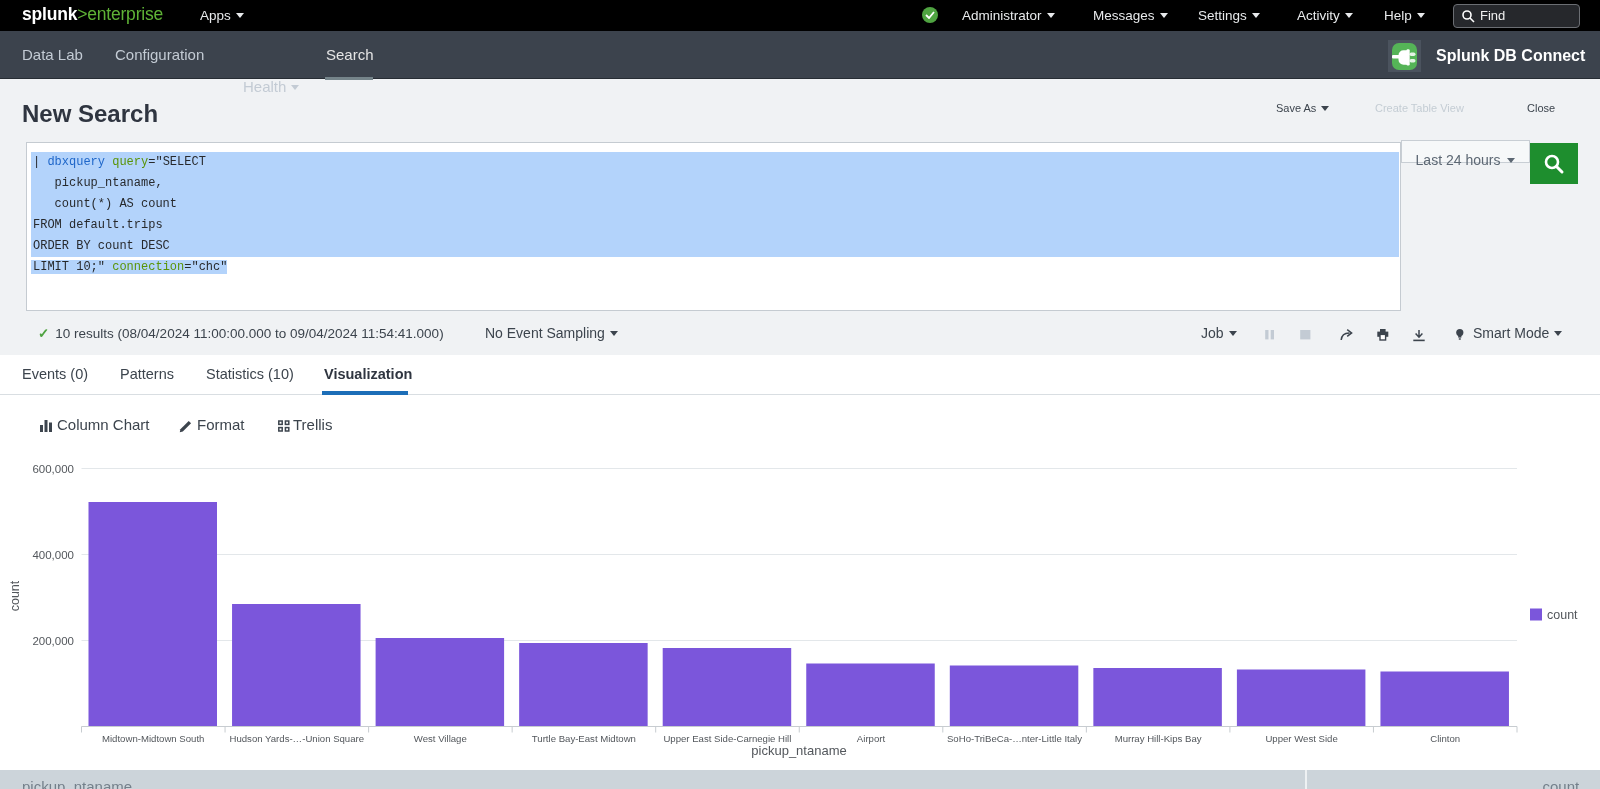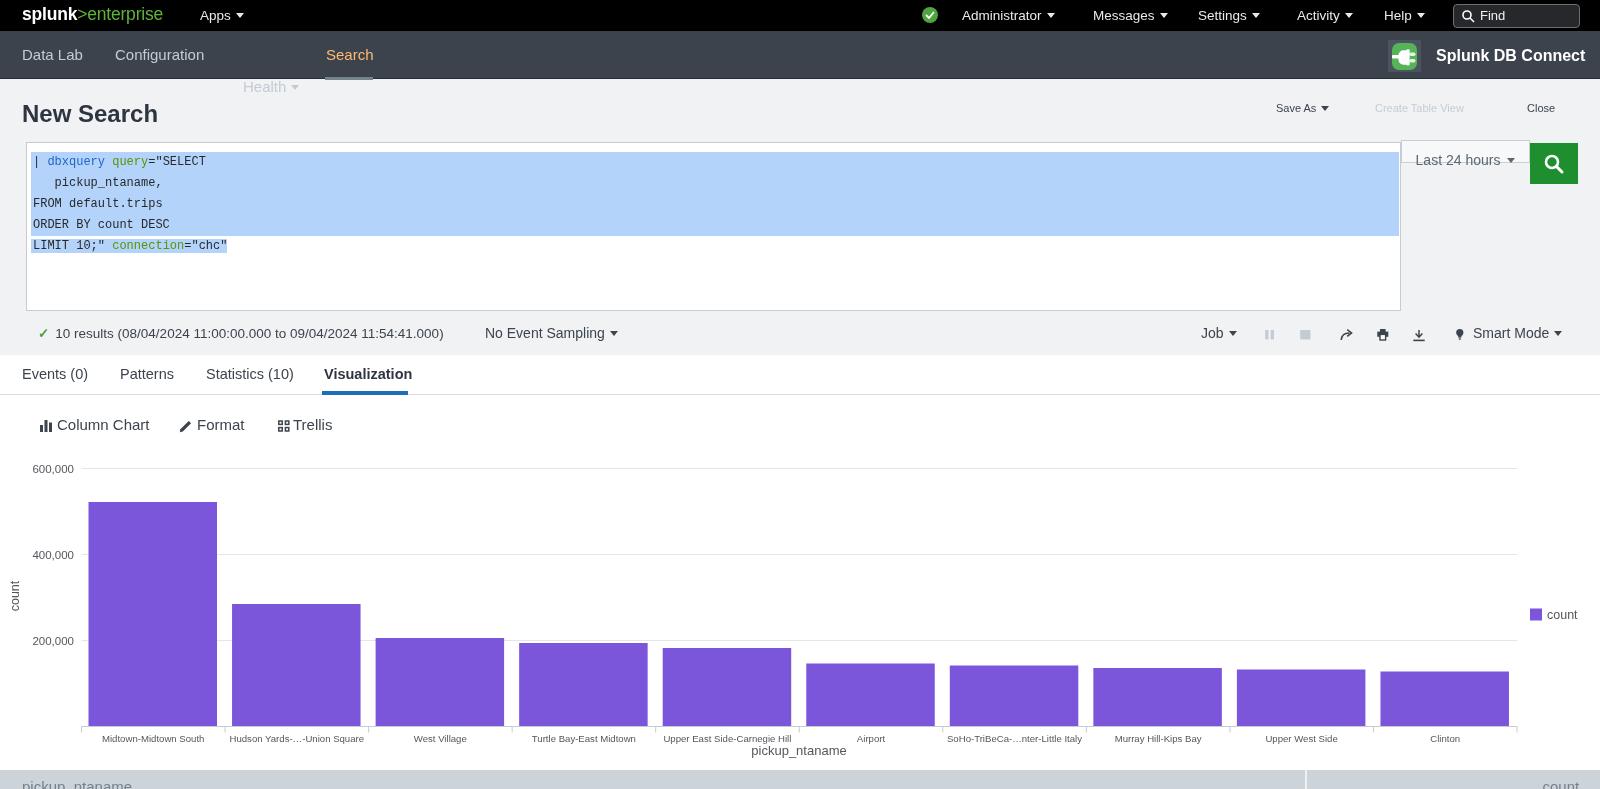--- a/index.html
+++ b/index.html
@@ -12,21 +12,21 @@
 #logo .e { color:#5fb336; font-weight:normal; }
 .topitem { position:absolute; top:8px; color:#e8eaec; font-size:13.5px; white-space:nowrap; }
 .caret { display:inline-block; width:0; height:0; border-left:4px solid transparent; border-right:4px solid transparent; border-top:5px solid currentColor; vertical-align:middle; margin-left:5px; margin-top:-2px; }
 #findbox { position:absolute; left:1453px; top:4px; width:127px; height:24px; background:#26282c; border:1px solid #6b6e73; border-radius:4px; color:#f0f0f0; font-size:13px; line-height:22px; padding-left:26px; }
 #findbox svg { position:absolute; left:7px; top:4px; }
 #okcirc { position:absolute; left:922px; top:7px; width:16px; height:16px; border-radius:50%; background:#4fa341; }
 #okcirc svg { position:absolute; left:3px; top:4px; }
 
 #appbar { position:absolute; left:0; top:31px; width:1600px; height:48px; background:#3c434d; border-bottom:1px solid #272d34; }
 .appitem { position:absolute; top:15px; color:#c3cbd4; font-size:15px; white-space:nowrap; }
-#searchtab { color:#fdba74; }
+#searchtab { color:#e5e5e5; }
 #searchline { position:absolute; left:325px; top:77px; width:48px; height:3px; background:#75848a; }
 #dbicon { position:absolute; left:1388px; top:40px; width:33px; height:32px; background:#4b535e; }
 #dbicon .g { position:absolute; left:4px; top:3px; width:25px; height:27px; background:#55b457; border-radius:7px; }
 #dbname { position:absolute; left:1436px; top:47px; color:#ffffff; font-size:16px; font-weight:bold; }
 
 #h1 { position:absolute; left:22px; top:100px; font-size:24px; font-weight:bold; color:#2f3540; }
 .hlink { position:absolute; top:102px; font-size:11px; color:#3c444d; white-space:nowrap; }
 .hlink.dis { color:#c4cdd4; }
 
 #qbox { position:absolute; left:26px; top:142px; width:1375px; height:169px; background:#ffffff; border:1px solid #c5cbd1; }
@@ -105,20 +105,21 @@
 
 <div id="h1">New Search</div>
 <div class="hlink" style="left:1276px;">Save As<span class="caret" style="border-top-color:#3c444d;"></span></div>
 <div class="hlink dis" style="left:1375px;">Create Table View</div>
 <div class="hlink" style="left:1527px;">Close</div>
 
 <div id="qbox">
   <div id="qtext">
       <div class="ln sel">| <span class="kw">dbxquery</span> <span class="opt">query</span>="SELECT</div>
       <div class="ln sel">   pickup_ntaname,</div>
+      <div class="ln sel">   count(*) AS count</div>
       <div class="ln sel">FROM default.trips</div>
       <div class="ln sel">ORDER BY count DESC</div>
       <div class="ln"><span class="endsel">LIMIT 10;" <span class="opt">connection</span>="chc"</span></div>
     </div>
 </div>
 <div id="timepick">Last 24 hours<span class="caret" style="border-top-color:#5c6773;margin-left:7px;"></span></div>
 <div id="searchbtn">
     <svg width="22" height="22" viewBox="0 0 22 22">
       <circle cx="9" cy="9" r="6" stroke="#fff" stroke-width="2.6" fill="none"></circle>
       <line x1="13.5" y1="13.5" x2="19" y2="19" stroke="#fff" stroke-width="3" stroke-linecap="round"></line>

